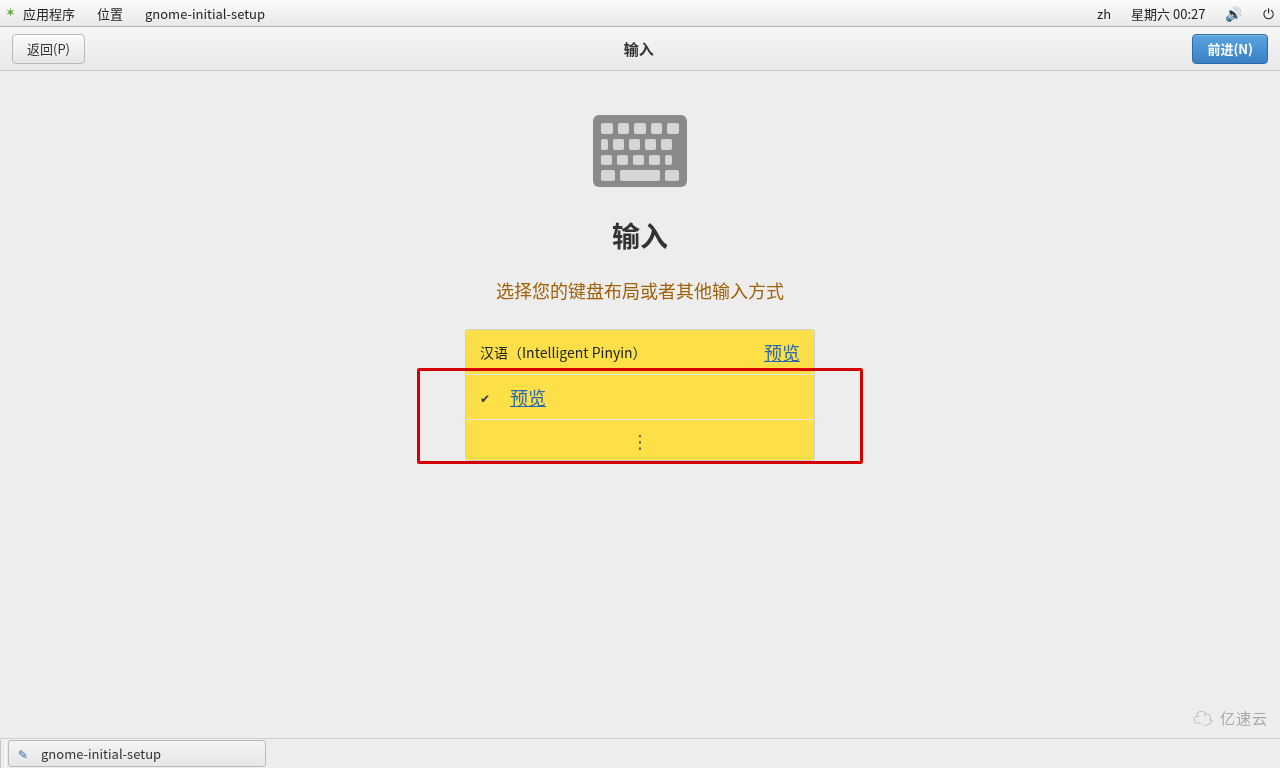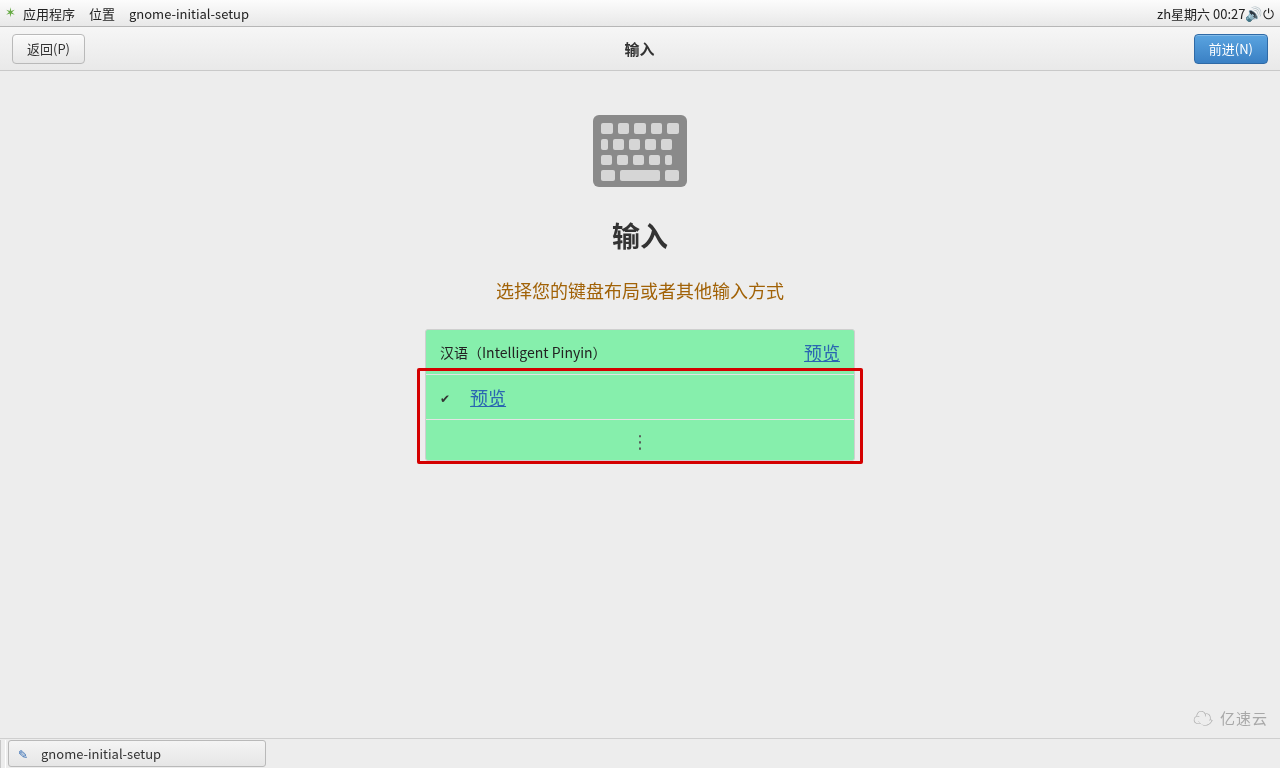--- a/index.html
+++ b/index.html
@@ -5,42 +5,43 @@
   * { box-sizing: border-box; margin: 0; padding: 0; }
   html, body { width: 1280px; height: 768px; overflow: hidden; font-family: "Noto Sans CJK SC", "WenQuanYi Micro Hei", sans-serif; }
   body { background: #ededed; display: flex; flex-direction: column; }
 
   
   .top-panel {
     height: 27px; background: linear-gradient(#fcfcfc,#e8e8e8);
     border-bottom: 1px solid #b6b6b6; display: flex; align-items: center;
     font-size: 13px; color: #222; padding: 0 6px;
   }
-  .top-panel .left { display: flex; align-items: flex-end; gap: 14px; }
-  .top-panel .right { margin-left: auto; display: flex; align-items: center; gap: 0; }
+  .top-panel .left { display: flex; align-items: flex-end; gap: 22px; }
+  .top-panel .right { margin-left: auto; display: flex; align-items: center; gap: 20px; }
   .activities-icon { width: 14px; height: 14px; display:inline-block; position:relative; }
   .activities-icon::before { content:"✶"; font-size:13px; color:#6a4; position:absolute; top:-3px; left:-1px;}
   .vol-icon, .power-icon { font-size: 14px; }
   .menu-item { cursor: default; }
 
   
   .header-bar {
     height: 44px; background: linear-gradient(#f6f6f6,#e9e9e9);
     border-bottom: 1px solid #c9c9c9; display: flex; align-items: center;
     padding: 0 12px;
   }
   .hbtn {
     height: 30px; padding: 0 14px; border: 1px solid #b9b9b9; border-radius: 4px;
     background: linear-gradient(#fafafa,#e7e7e7); font-size: 13px; color:#333;
     display:flex; align-items:center; cursor:pointer;
     box-shadow: inset 0 1px 0 rgba(255,255,255,.7);
   }
   .hbtn.primary {
     background: linear-gradient(#5aa4e0,#3a80c4); color:#fff; border:1px solid #2f6aa6;
     box-shadow: inset 0 1px 0 rgba(255,255,255,.25);
+    font-weight: bold;
   }
   .header-title { flex:1; text-align:center; font-weight:600; font-size:15px; color:#333; }
 
   
   .content { flex:1; display:flex; flex-direction:column; align-items:center; padding-top:44px; position:relative; }
   .kb-icon {
     width: 94px; height: 72px; background:#8a8a8a; border-radius:6px; padding:8px 8px 6px 8px;
     display:flex; flex-direction:column; gap:5px;
   }
   .kb-row { display:flex; gap:5px; flex:1; }
@@ -50,21 +51,21 @@
   .r2 span:first-child { width:7px; }
   .r3 span { width:11px; }
   .r3 span:last-child { width:7px; }
   .r4 span { flex:1; }
   .r4 span:nth-child(2){ flex:3; }
 
   .page-title { margin-top: 28px; font-size: 28px; font-weight:600; color:#333; }
   .page-sub { margin-top: 22px; font-size: 18px; color:#a16207; }
 
   .list-box {
-    margin-top: 26px; width: 430px; background:#86efac; border:1px solid #cfcfcf;
+    margin-top: 26px; width: 350px; background:#fde047; border:1px solid #cfcfcf;
     border-radius:3px;
   }
   .highlight-frame {
     position:absolute; border:3px solid #d40000; border-radius:2px; pointer-events:none;
     width: 446px; height: 96px; top: 297px; left: calc(50% - 223px);
   }
   .list-row {
     display:flex; align-items:center; height:45px; padding:0 14px;
     border-bottom:1px solid #e4e4e4; font-size:14px; color:#222;
   }

